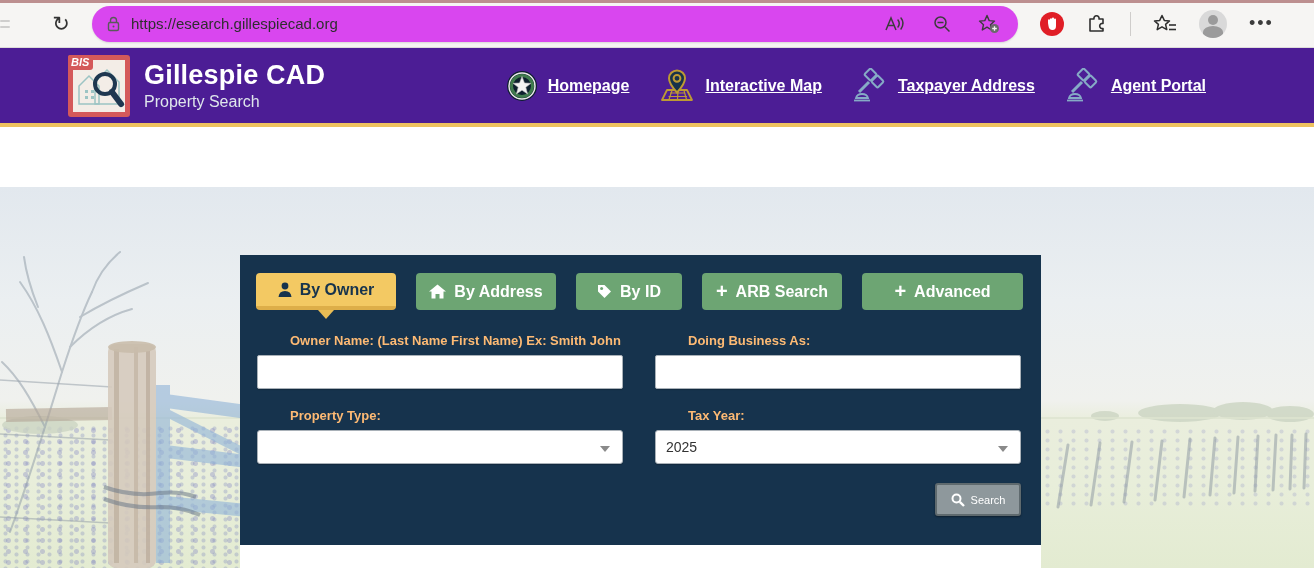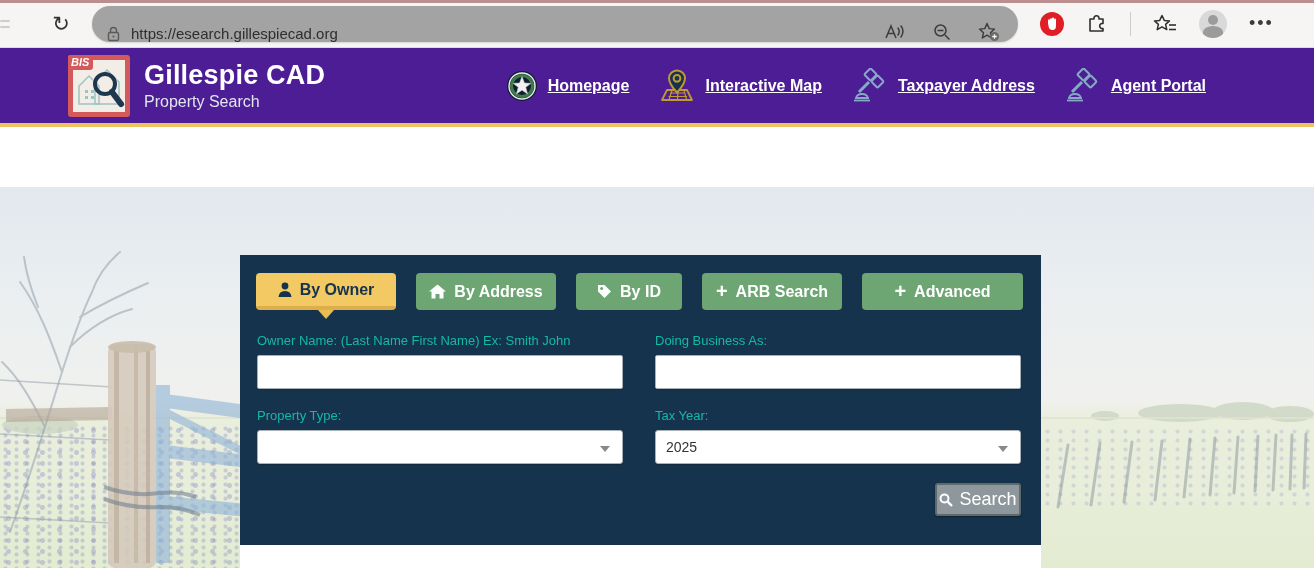--- a/index.html
+++ b/index.html
@@ -5,21 +5,21 @@
   * { margin:0; padding:0; box-sizing:border-box; }
   html,body { width:1314px; height:574px; overflow:hidden; font-family:"Liberation Sans", sans-serif; background:#fff; }
 
   
   .chrome { position:relative; height:48px; background:#f6f5f3; border-bottom:1px solid #dddbd9; display:flex; align-items:center; }
   .chrome-topstrip { position:absolute; top:0; left:0; right:0; height:3px; background:#bc8f8f; }
   .chrome-stub { width:14px; height:20px; margin-left:0; opacity:.35; display:flex; flex-direction:column; justify-content:center; gap:4px; }
   .chrome-stub i { display:block; height:2px; width:10px; background:#888; border-radius:2px; }
   .chrome-btn { width:34px; height:34px; display:flex; align-items:center; justify-content:center; color:#3c3c3c; }
   .refresh { margin-left:30px; font-size:21px; color:#333; }
-  .url-pill { margin-left:14px; width:926px; height:36px; background:#a3a3a3; border-radius:18px; box-shadow:0 1px 2px rgba(0,0,0,.12); display:flex; align-items:flex-end; padding:0 14px; }
+  .url-pill { margin-left:14px; width:926px; height:36px; background:#d946ef; border-radius:18px; box-shadow:0 1px 2px rgba(0,0,0,.12); display:flex; align-items:center; padding:0 14px; }
   .url-text { margin-left:10px; font-size:15px; color:#2e2e2e; flex:1; white-space:nowrap; }
   .pill-icons { display:flex; align-items:center; gap:26px; margin-right:4px; }
   .after-pill { display:flex; align-items:center; margin-left:22px; gap:22px; }
   .adblock { width:24px; height:24px; border-radius:50%; background:#e01e26; display:flex; align-items:center; justify-content:center; }
   .chrome-divider { width:1px; height:24px; background:#cfcdcb; }
   .avatar { width:28px; height:28px; border-radius:50%; background:#d9d9d9; position:relative; overflow:hidden; }
   .avatar .head { position:absolute; top:5px; left:9px; width:10px; height:10px; border-radius:50%; background:#9b9b9b; }
   .avatar .body { position:absolute; top:16px; left:4px; width:20px; height:12px; border-radius:50% 50% 0 0; background:#9b9b9b; }
   .ellipsis { font-size:18px; color:#3c3c3c; letter-spacing:2px; margin-right:6px; }
 
@@ -52,27 +52,27 @@
   
   .panel { position:absolute; left:240px; top:68px; width:801px; height:290px; background:#16334d; }
   .panel-underlay { position:absolute; left:240px; top:358px; width:801px; height:23px; background:#fff; }
   .tabs { display:flex; gap:20px; padding:18px 16px 0 16px; }
   .tab { height:37px; border-radius:4px; background:#6da573; color:#fff; font-weight:bold; font-size:16px; display:flex; align-items:center; justify-content:center; gap:8px; cursor:pointer; flex:0 0 auto; }
   .tab.w1{width:140px}.tab.w2{width:140px}.tab.w3{width:106px}.tab.w4{width:140px}.tab.w5{width:161px}
   .tab.active { background:#f3c963; color:#16334d; border-bottom:4px solid #ddae49; position:relative; }
   .tab.active::after { content:''; position:absolute; top:37px; left:50%; transform:translateX(-50%); border:8px solid transparent; border-top:9px solid #e9bd55; }
   .tab .plus { font-size:20px; font-weight:bold; line-height:1; margin-top:-2px; }
   .form { padding:23px 20px 0 17px; display:grid; grid-template-columns:366px 366px; column-gap:32px; row-gap:0; }
-  .field-label { color:#14b8a6; font-size:13px; font-weight:normal; margin-bottom:7px; white-space:nowrap; }
+  .field-label { color:#fdba74; font-size:13px; font-weight:bold; margin-bottom:7px; white-space:nowrap;margin-left:33px; }
   .text-input { width:100%; height:34px; border:1px solid #a9b1b8; border-radius:2px; background:#fff; outline:none; padding:0 8px; font-size:14px; color:#333; box-shadow:0 1px 1px rgba(0,0,0,.2); }
   .row2 { margin-top:19px; }
   .select { position:relative; width:100%; height:34px; border:1px solid #a9b1b8; border-radius:3px; background:#fff; display:flex; align-items:center; padding:0 26px 0 10px; font-size:14px; color:#333; cursor:pointer; box-shadow:0 1px 1px rgba(0,0,0,.2); }
   .select::after { content:''; position:absolute; right:12px; top:15px; border-left:5px solid transparent; border-right:5px solid transparent; border-top:6px solid #8a8a8a; }
   .actions { display:flex; justify-content:flex-end; padding:19px 20px 0 0; }
-  .search-btn { width:86px; height:33px; background:#8e989c; border:2px solid #5f6a6e; border-radius:3px; color:#fff; font-size:18px; font-family:"Liberation Sans",sans-serif; display:flex; align-items:center; justify-content:center; gap:6px; cursor:pointer; box-shadow:0 1px 2px rgba(0,0,0,.4); }
+  .search-btn { width:86px; height:33px; background:#8e989c; border:2px solid #5f6a6e; border-radius:3px; color:#fff; font-size:11px; font-family:"Liberation Sans",sans-serif; display:flex; align-items:center; justify-content:center; gap:6px; cursor:pointer; box-shadow:0 1px 2px rgba(0,0,0,.4); }
 
   .icon { display:inline-flex; align-items:center; justify-content:center; }
 </style>
 </head>
 <body>
 
 <div class="chrome">
   <div class="chrome-topstrip"></div>
   <div class="chrome-stub">
       <i></i>

